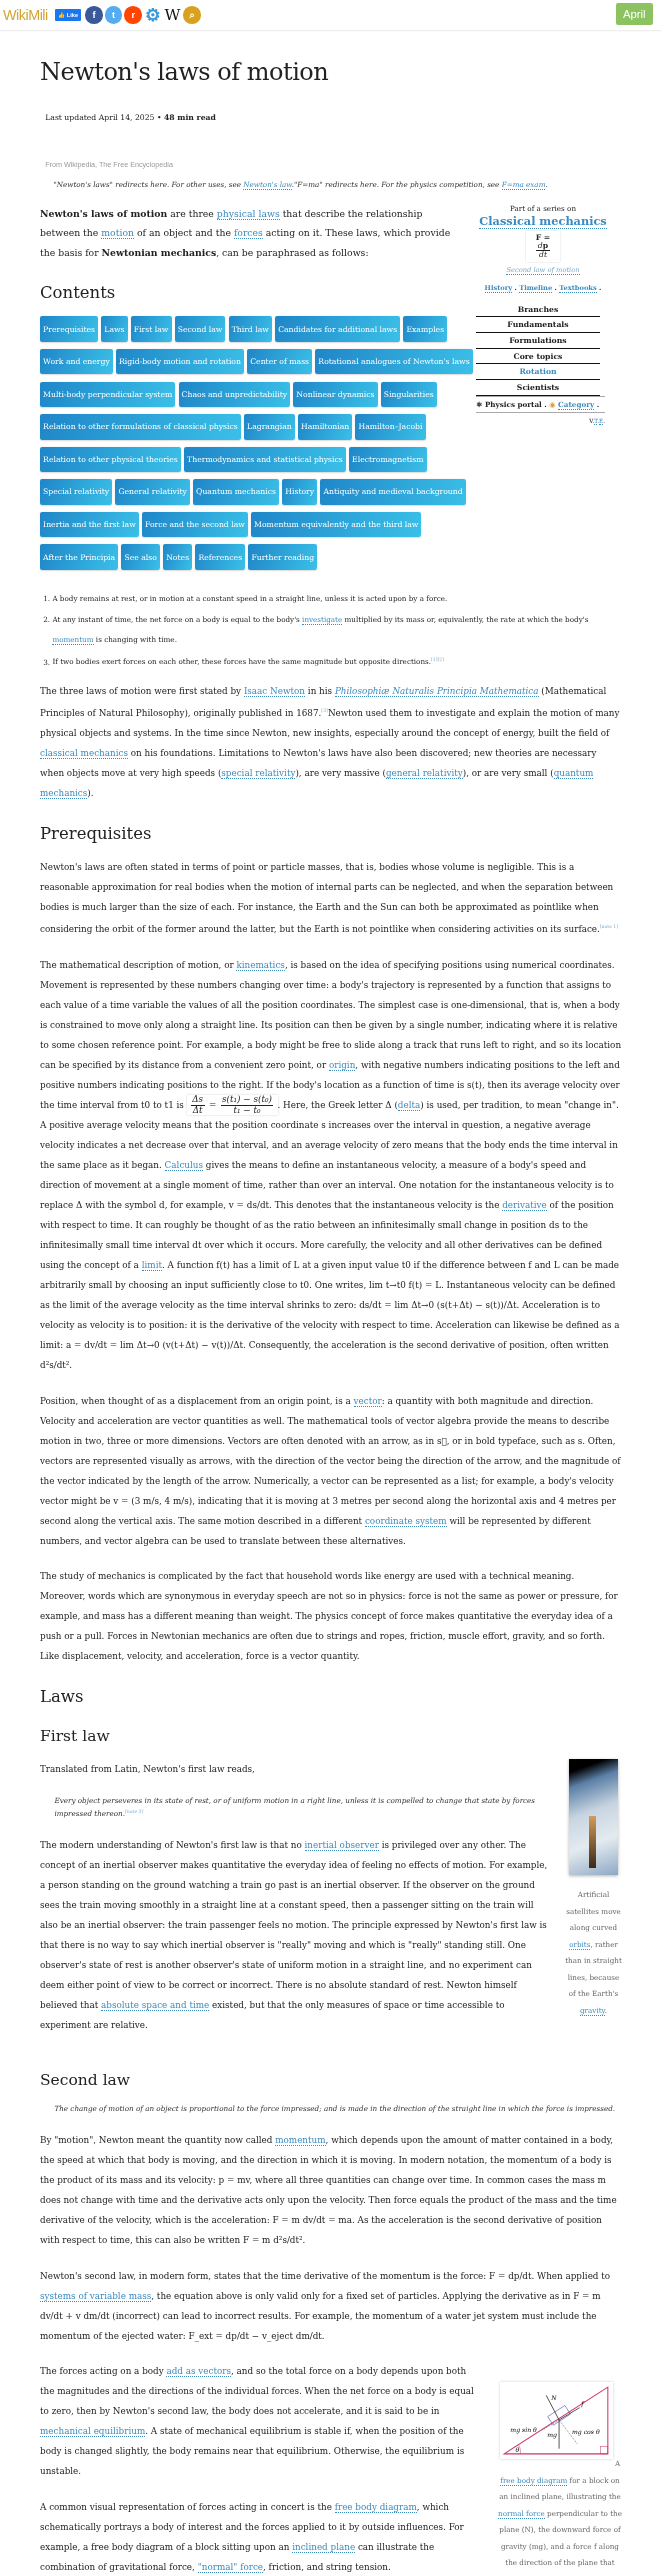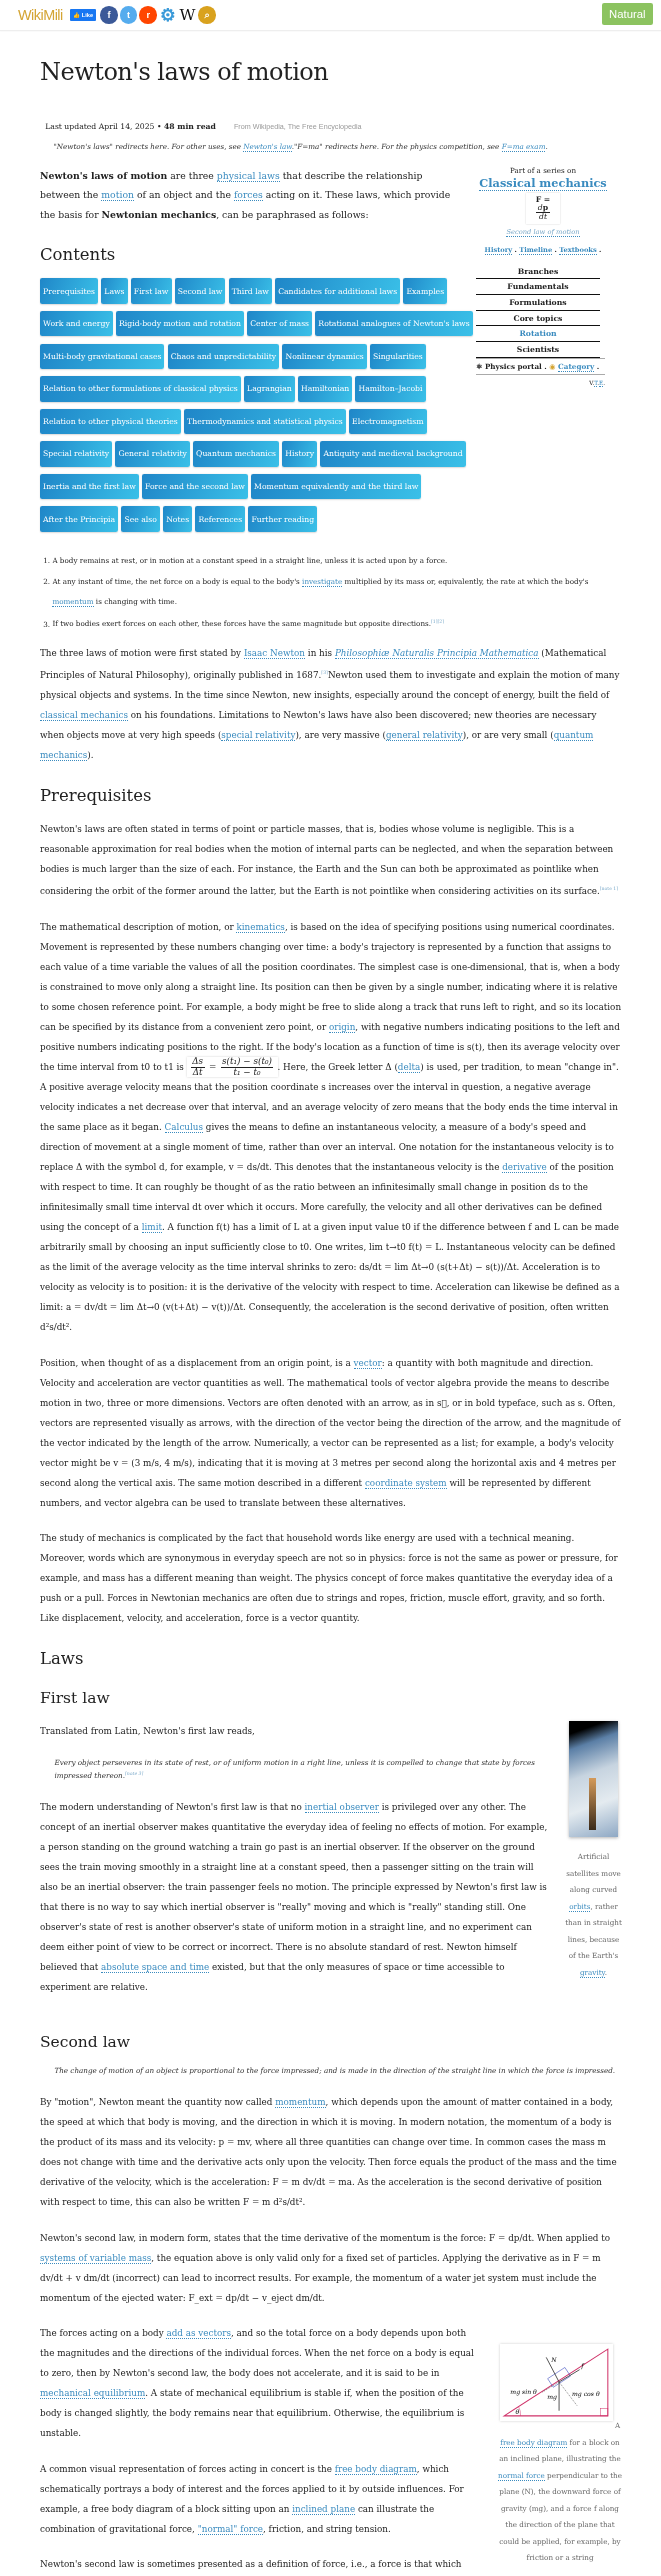--- a/index.html
+++ b/index.html
@@ -1,27 +1,27 @@
 <!DOCTYPE html>
 <html style="font-size:8.2px"><head>
 <meta charset="utf-8">
 <style>
   * { box-sizing: border-box; margin: 0; padding: 0; }
   html, body { width: 662px; background: #fff; }
   body { font-family: "DejaVu Serif", serif; color: #222; font-size: 9.3px; }
   a { color: #3a8bbf; text-decoration: none; border-bottom: 0.5px dotted #3a8bbf; }
-  .topbar { height: 31px; border-bottom: 0.5px solid #eee; box-shadow: 0 0.5px 1.5px rgba(0,0,0,0.06); display: flex; align-items: center; padding: 0 18px; position: relative; }
+  .topbar { height: 31px; border-bottom: 0.5px solid #eee; box-shadow: 0 0.5px 1.5px rgba(0,0,0,0.06); display: flex; align-items: center; padding: 0 3px; position: relative; }
   .logo { font-family: "Liberation Sans", sans-serif; color: #d4a534; font-size: 14.4px; letter-spacing: -0.5px; margin-right: 7.2px; border: none; }
   .fb-like { background: #1877f2; color: #fff; font-family: "Liberation Sans", sans-serif; font-size: 5.7px; font-weight: bold; padding: 2.6px 3.1px; border-radius: 1px; margin-right: 4.1px; border: none; }
   .circ { width: 17.5px; height: 17.5px; border-radius: 50%; display: inline-flex; align-items: center; justify-content: center; color: #fff; font-family: "Liberation Sans", sans-serif; font-weight: bold; font-size: 9.3px; margin-right: 2.1px; border: none; }
   .c-fb { background: #3b5998; } .c-tw { background: #55acee; } .c-rd { background: #ff4500; } .c-gear { background: transparent; color: #3a9ad9; font-size: 17.5px; } .c-w { background: transparent; color: #111; font-family: "DejaVu Serif", serif; font-size: 15.5px; font-weight: normal; } .c-search { background: #d9a21e; }
   .listen { position: absolute; right: 9.3px; top: 3.1px; background: #8cc360; color: #fff; font-family: "Liberation Sans", sans-serif; font-size: 11.3px; padding: 5.2px 7.2px; border-radius: 2.1px; border: none; }
   .page { padding: 0 40px 0 40px; position: relative; }
   h1 { font-family: "DejaVu Serif", serif; font-weight: normal; font-size: 24px; margin: 27px 0 0 0; letter-spacing: -0.5px; }
-  .meta { margin-top: 36px; font-size: 7.7px; display: flex; gap: 18px; padding-left: 5.2px; }
+  .meta { margin-top: 27px; font-size: 7.7px; display: flex; gap: 38px; padding-left: 5.2px; flex-direction: column; }
   .meta .from { color: #999; font-family: "Liberation Sans", sans-serif; font-size: 7.2px; }
   .hatnote { font-style: italic; font-size: 7.2px; margin: 11.3px 0 0 13.4px; color: #333; }
   .lead-wrap { position: relative; margin-top: 14.4px; }
   .infobox { position: absolute; right: 12px; top: 0; width: 134px; font-size: 7.2px; text-align: center; }
   .infobox .series { font-size: 7.2px; }
   .infobox .ctitle { font-size: 11.3px; font-weight: bold; display: inline-block; margin-top: 1px; }
   .infobox .formula { margin: 2.1px auto 0; width: 34px; box-shadow: 0 0 1.5px rgba(0,0,0,0.2); padding: 2.1px; font-family: "DejaVu Serif", serif; font-size: 7.7px; }
   .infobox .caption-link { font-style: italic; color: #7aa9c9; font-size: 6.7px; display: inline-block; margin-top: 4.1px; }
   .infobox .nav { margin-top: 9.3px; font-size: 6.7px; font-weight: bold; text-align: center; }
   .infobox .rows { margin-top: 9.3px; width: 124px; }
@@ -53,21 +53,21 @@
 
 <div class="topbar">
   <a class="logo">WikiMili</a>
   <span class="fb-like">👍 Like</span>
   <span class="circ c-fb">f</span>
   <span class="circ c-tw">t</span>
   <span class="circ c-rd">r</span>
   <span class="circ c-gear">⚙</span>
   <span class="circ c-w">W</span>
   <span class="circ c-search">⌕</span>
-  <span class="listen">Natural</span>
+  <span class="listen">April</span>
 </div>
 
 <div class="page">
   <h1>Newton's laws of motion</h1>
 
   <div class="meta">
     <span><span>Last updated April 14, 2025</span> • <b>48 min read</b></span>
     <span class="from">From Wikipedia, The Free Encyclopedia</span>
   </div>
 
@@ -115,21 +115,21 @@
         <span class="toc-btn">Laws</span>
         <span class="toc-btn">First law</span>
         <span class="toc-btn">Second law</span>
         <span class="toc-btn">Third law</span>
         <span class="toc-btn">Candidates for additional laws</span>
         <span class="toc-btn">Examples</span>
         <span class="toc-btn">Work and energy</span>
         <span class="toc-btn">Rigid-body motion and rotation</span>
         <span class="toc-btn">Center of mass</span>
         <span class="toc-btn">Rotational analogues of Newton's laws</span>
-        <span class="toc-btn">Multi-body gravitational cases</span>
+        <span class="toc-btn">Multi-body perpendicular system</span>
         <span class="toc-btn">Chaos and unpredictability</span>
         <span class="toc-btn">Nonlinear dynamics</span>
         <span class="toc-btn">Singularities</span>
         <span class="toc-btn">Relation to other formulations of classical physics</span>
         <span class="toc-btn">Lagrangian</span>
         <span class="toc-btn">Hamiltonian</span>
         <span class="toc-btn">Hamilton–Jacobi</span>
         <span class="toc-btn">Relation to other physical theories</span>
         <span class="toc-btn">Thermodynamics and statistical physics</span>
         <span class="toc-btn">Electromagnetism</span>

